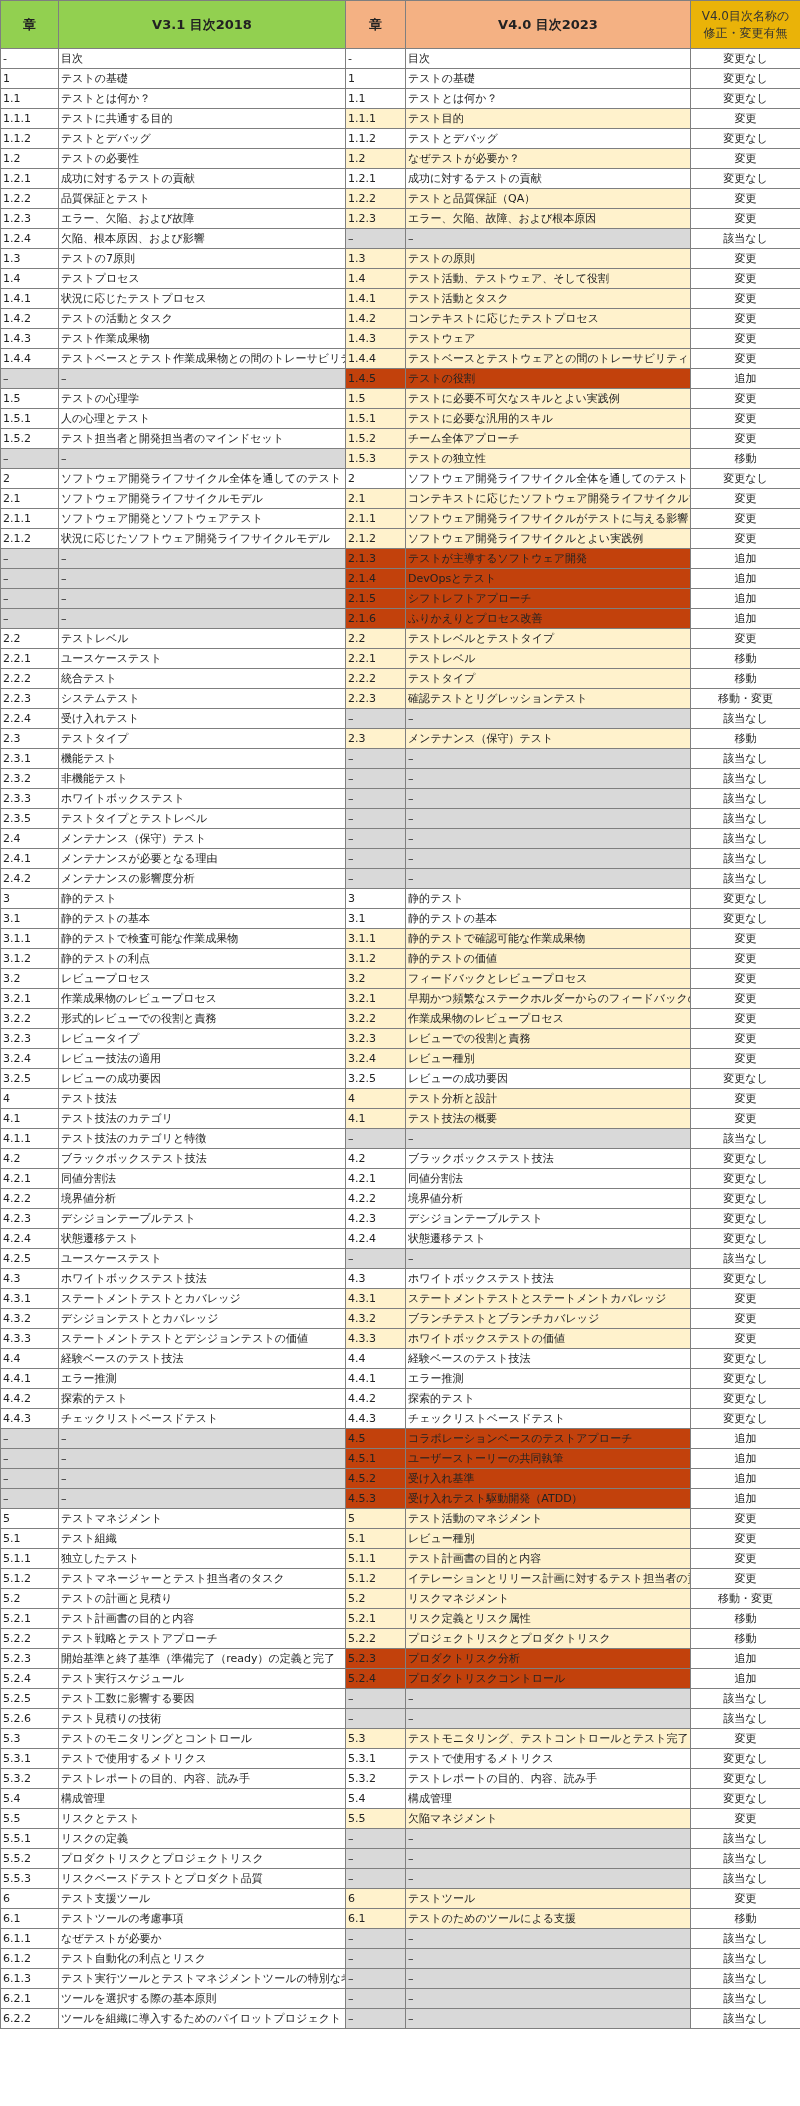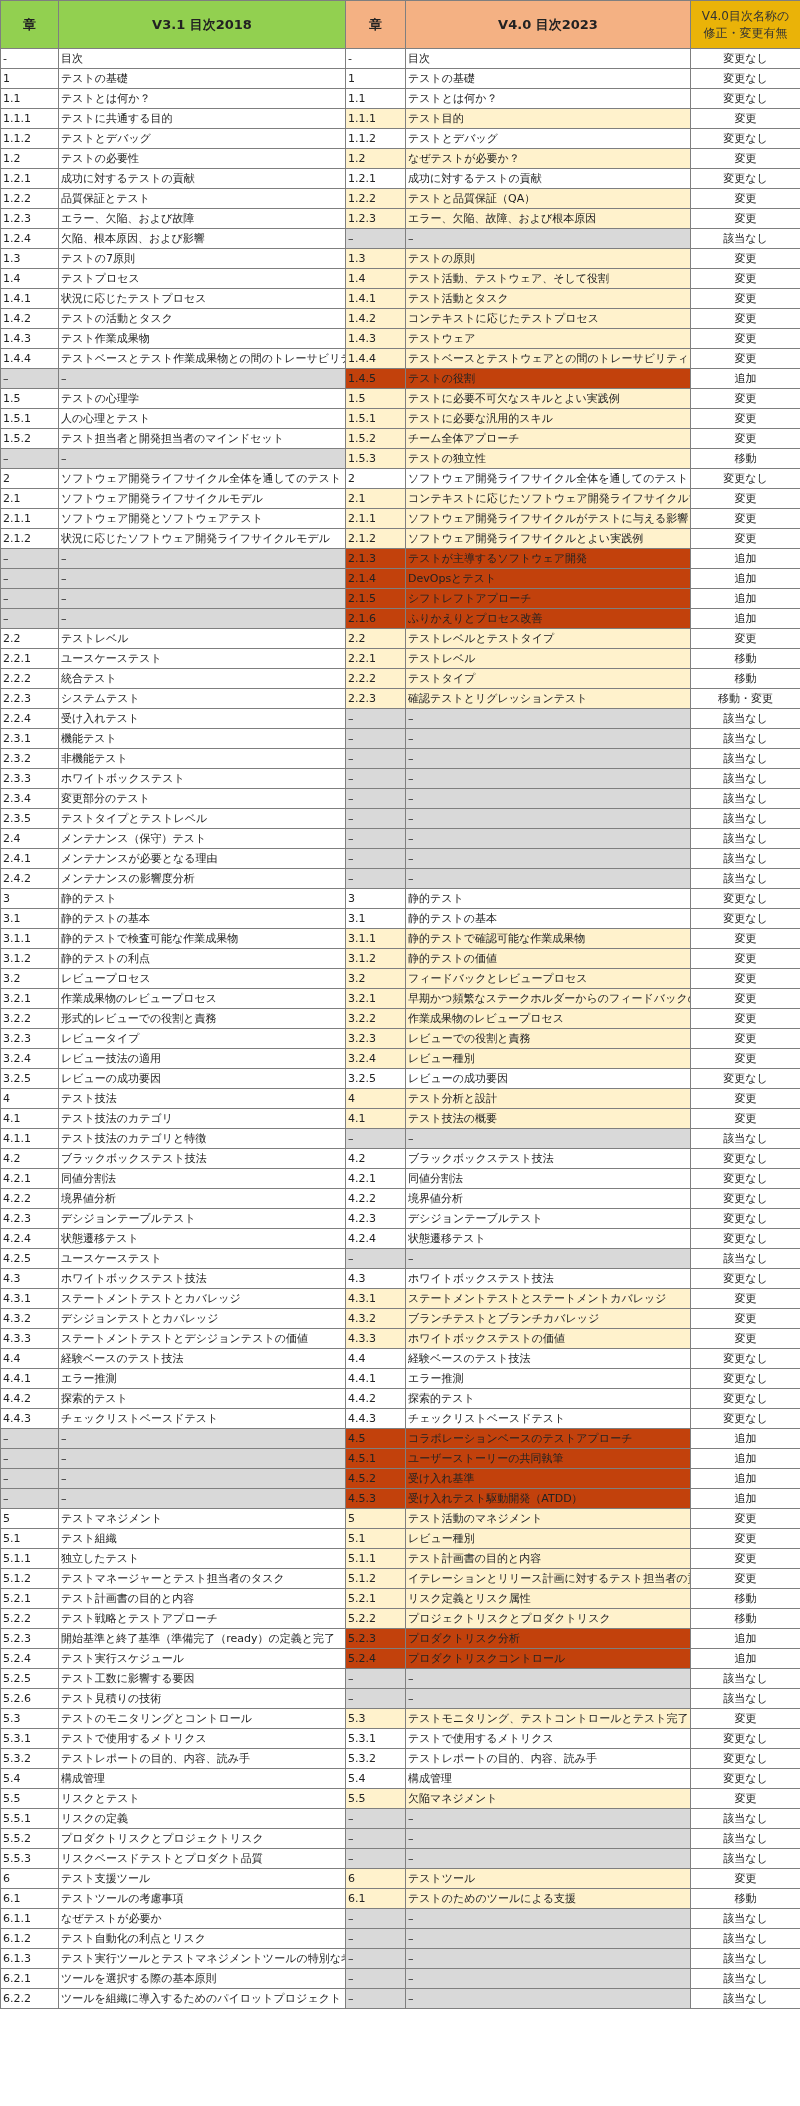--- a/index.html
+++ b/index.html
@@ -269,43 +269,43 @@
         <td class="status">移動・変更</td>
       </tr>
       <tr>
         <td>2.2.4</td>
         <td>受け入れテスト</td>
         <td class="gray">–</td>
         <td class="gray">–</td>
         <td class="status">該当なし</td>
       </tr>
       <tr>
+        <td>2.3</td>
+        <td>テストタイプ</td>
+        <td class="yellow">2.3</td>
+        <td class="yellow">メンテナンス（保守）テスト</td>
+        <td class="status">移動</td>
+      </tr>
+      <tr>
         <td>2.3.1</td>
         <td>機能テスト</td>
         <td class="gray">–</td>
         <td class="gray">–</td>
         <td class="status">該当なし</td>
       </tr>
       <tr>
         <td>2.3.2</td>
         <td>非機能テスト</td>
         <td class="gray">–</td>
         <td class="gray">–</td>
         <td class="status">該当なし</td>
       </tr>
       <tr>
         <td>2.3.3</td>
         <td>ホワイトボックステスト</td>
-        <td class="gray">–</td>
-        <td class="gray">–</td>
-        <td class="status">該当なし</td>
-      </tr>
-      <tr>
-        <td>2.3.4</td>
-        <td>変更部分のテスト</td>
         <td class="gray">–</td>
         <td class="gray">–</td>
         <td class="status">該当なし</td>
       </tr>
       <tr>
         <td>2.3.5</td>
         <td>テストタイプとテストレベル</td>
         <td class="gray">–</td>
         <td class="gray">–</td>
         <td class="status">該当なし</td>
@@ -568,20 +568,27 @@
         <td class="yellow">5.1.1</td>
         <td class="yellow">テスト計画書の目的と内容</td>
         <td class="status">変更</td>
       </tr>
       <tr>
         <td>5.1.2</td>
         <td>テストマネージャーとテスト担当者のタスク</td>
         <td class="yellow">5.1.2</td>
         <td class="yellow">イテレーションとリリース計画に対するテスト担当者の貢献</td>
         <td class="status">変更</td>
+      </tr>
+      <tr>
+        <td>5.2</td>
+        <td>テストの計画と見積り</td>
+        <td class="yellow">5.2</td>
+        <td class="yellow">リスクマネジメント</td>
+        <td class="status">移動・変更</td>
       </tr>
       <tr>
         <td>5.2.1</td>
         <td>テスト計画書の目的と内容</td>
         <td class="yellow">5.2.1</td>
         <td class="yellow">リスク定義とリスク属性</td>
         <td class="status">移動</td>
       </tr>
       <tr>
         <td>5.2.2</td>

